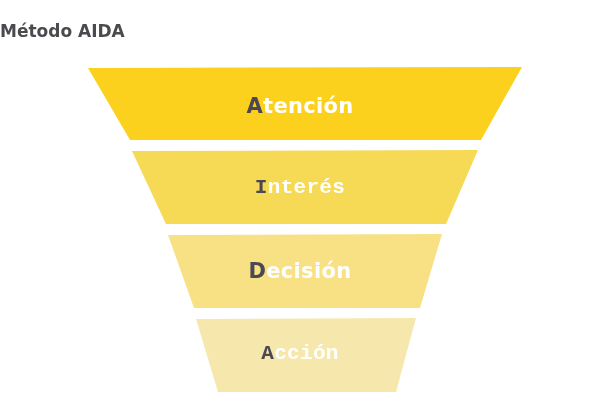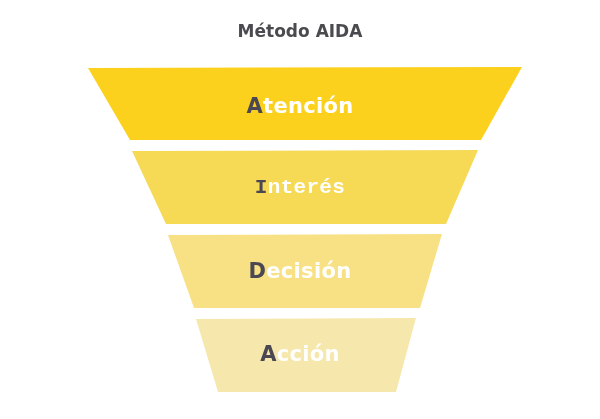--- a/index.html
+++ b/index.html
@@ -12,21 +12,21 @@
       height: 419px;
       position: relative;
       overflow: hidden;
       font-family: "DejaVu Sans", "Liberation Sans", sans-serif;
     }
     .title {
       position: absolute;
       left: 0;
       top: 21px;
       width: 600px;
-      text-align: center;
+      text-align: left;
       font-size: 17px;
       font-weight: bold;
       color: #4a4a4f;
       letter-spacing: 0px;
     }
     .funnel-svg {
       position: absolute;
       left: 0;
       top: 0;
     }
@@ -56,13 +56,13 @@
   <polygon fill="#F8E184" points="168,235 442,234 420,308 194,308"></polygon>
   <polygon fill="#F6E8AC" points="196,319 416,318 396,392 218,392"></polygon>
 </svg>
 
 <div class="stage-label" style="top:93px;"><span class="initial">A</span><span>tención</span></div>
 
 <div class="stage-label" style="top:175px;font-family:Liberation Mono, monospace;"><span class="initial">I</span><span>nterés</span></div>
 
 <div class="stage-label" style="top:258px;"><span class="initial">D</span><span>ecisión</span></div>
 
-<div class="stage-label" style="top:341px;"><span class="initial">A</span><span>cción</span></div>
+<div class="stage-label" style="top:341px;font-family:Liberation Mono, monospace;"><span class="initial">A</span><span>cción</span></div>
 
 </body></html>

